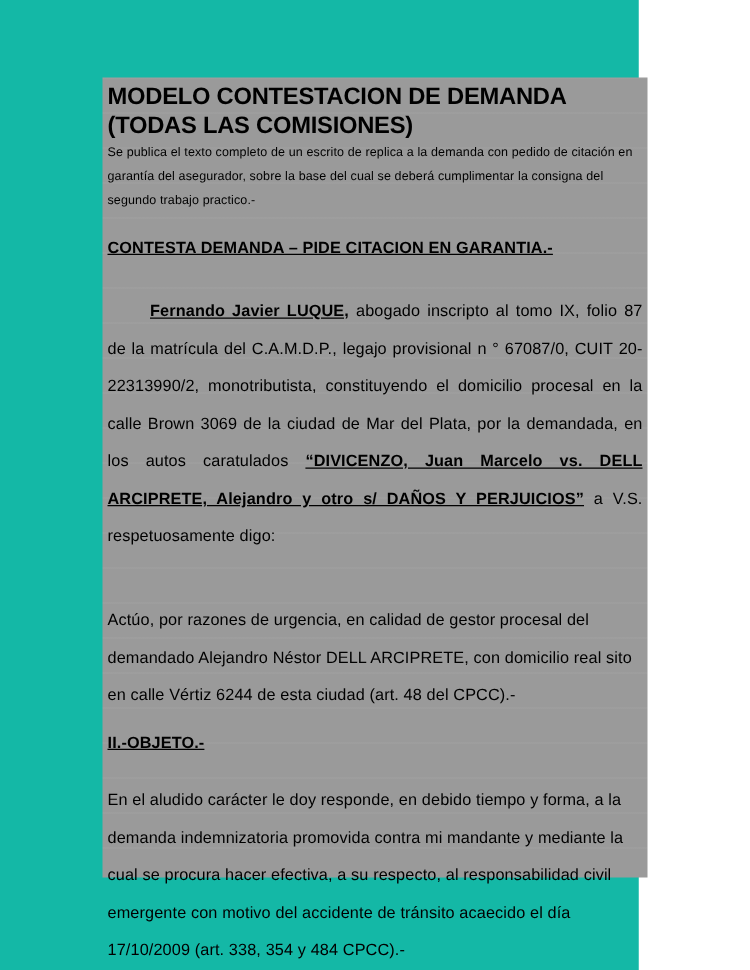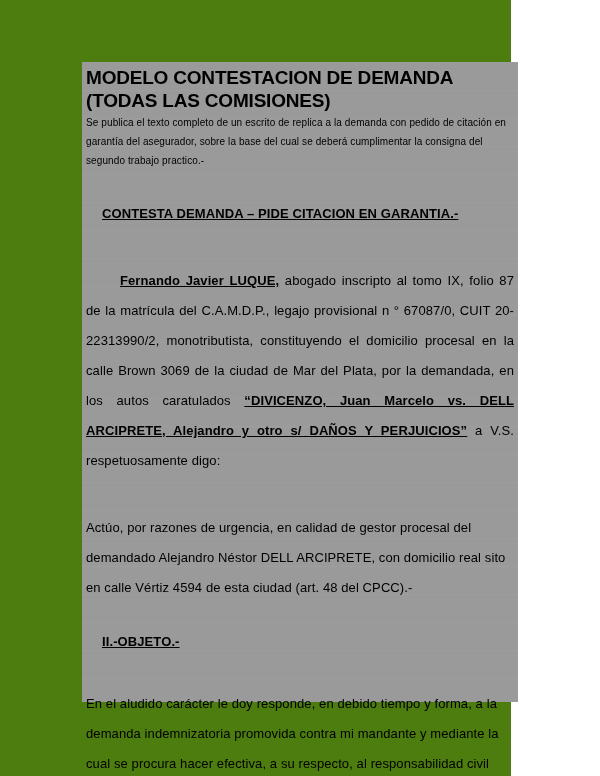--- a/index.html
+++ b/index.html
@@ -14,21 +14,21 @@
     font-family: "Liberation Sans", sans-serif;
     overflow: hidden;
   }
 
   #page {
     position: absolute;
     left: 0;
     top: 0;
     width: 511px;
     height: 776px;
-    background: #4d7c0f;
+    background: #14b8a6;
   }
 
   
   #doc-block {
     position: absolute;
     left: 82px;
     top: 62px;
     width: 436px;
     height: 640px;
     background: #9a9a9a;
@@ -73,21 +73,21 @@
     margin: 0;
     text-align: left;
     letter-spacing: 0.1px;
   }
 
   h2.heading {
     font-size: 13px;
     line-height: 17px;
     font-weight: bold;
     text-decoration: underline;
-    margin: 16px;
+    margin: 0;
     letter-spacing: 0.1px;
   }
 
   h2.heading.indented {
     padding-left: 30px;
   }
 
   p.body {
     font-size: 13px;
     line-height: 30px;
@@ -138,21 +138,21 @@
 
       <p class="body justified">
         <span class="first-indent"></span><span class="bold-ul">Fernando Javier LUQUE,</span><span> abogado inscripto al tomo IX, folio 87 de la matrícula del C.A.M.D.P., legajo provisional n ° 67087/0, CUIT 20-22313990/2, monotributista, constituyendo el domicilio procesal en la calle Brown 3069 de la ciudad de Mar del Plata, por la demandada, en los autos caratulados </span><span class="bold-ul">“DIVICENZO, Juan Marcelo vs. DELL ARCIPRETE, Alejandro y otro s/ DAÑOS Y PERJUICIOS”</span><span> a V.S. respetuosamente digo:</span>
       </p>
 
       <div class="spacer-sm"></div>
 
 
       <div class="spacer-lg"></div>
 
-      <p class="body">Actúo, por razones de urgencia, en calidad de gestor procesal del demandado Alejandro Néstor DELL ARCIPRETE, con domicilio real sito en calle Vértiz 4594 de esta ciudad (art. 48 del CPCC).-</p>
+      <p class="body">Actúo, por razones de urgencia, en calidad de gestor procesal del demandado Alejandro Néstor DELL ARCIPRETE, con domicilio real sito en calle Vértiz 6244 de esta ciudad (art. 48 del CPCC).-</p>
 
       <div class="spacer-sm"></div>
 
       <h2 class="heading">II.-OBJETO.-</h2>
 
       <div class="spacer-lg"></div>
 
       <p class="body">En el aludido carácter le doy responde, en debido tiempo y forma, a la demanda indemnizatoria promovida contra mi mandante y mediante la cual se procura hacer efectiva, a su respecto, al responsabilidad civil emergente con motivo del accidente de tránsito acaecido el día 17/10/2009 (art. 338, 354 y 484 CPCC).-</p>
 
     </div>

